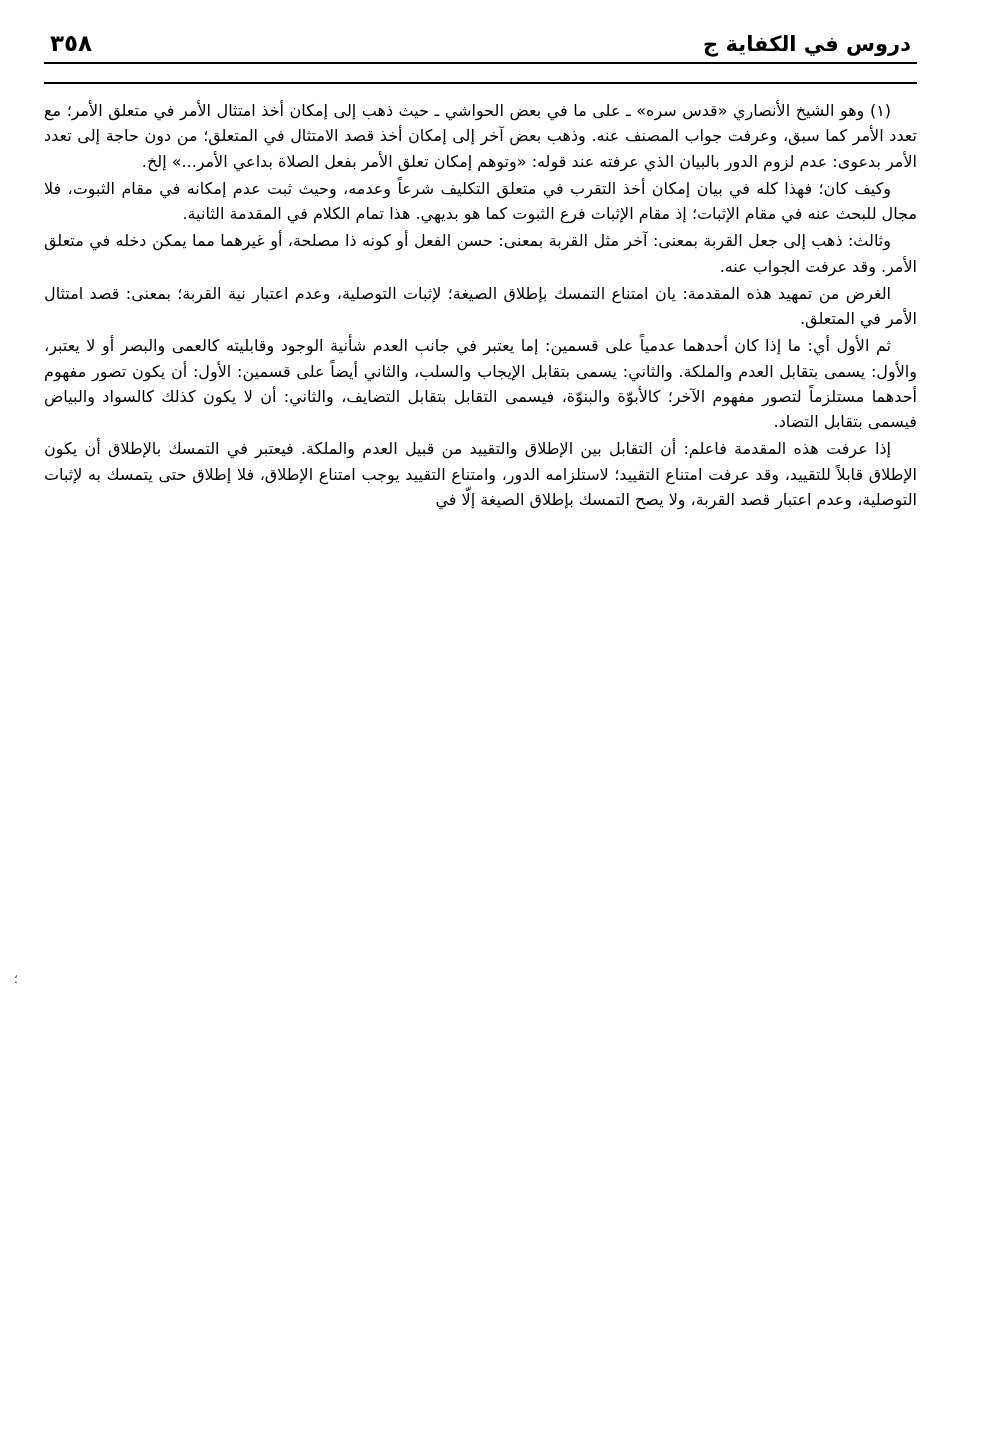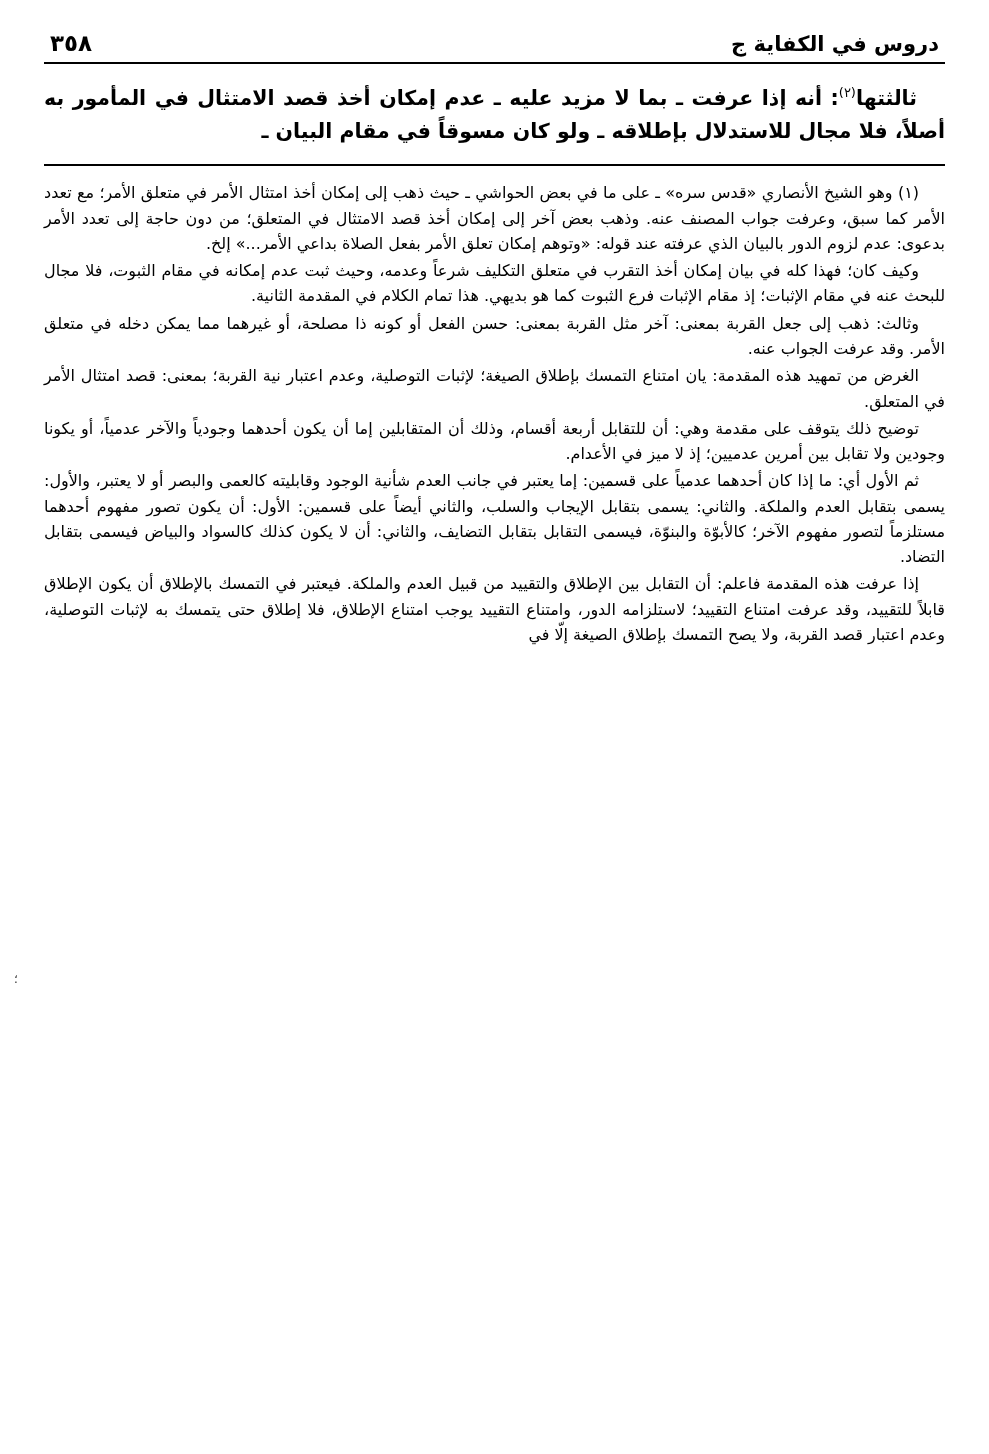--- a/index.html
+++ b/index.html
@@ -12,21 +12,21 @@
     height: 1454px;
     font-family: "DejaVu Sans", "Liberation Sans", sans-serif;
     color: #000000;
     direction: rtl;
   }
   .page {
     position: relative;
     width: 989px;
     height: 1222px;
     box-sizing: border-box;
-    padding: 30px 44px 10px 44px;
+    padding: 30px 72px 10px 44px;
   }
   
   .header {
     display: flex;
     flex-direction: row-reverse;
     align-items: baseline;
     justify-content: space-between;
     padding: 0 6px 0 6px;
     margin-bottom: 6px;
   }
@@ -96,30 +96,28 @@
 
 <div class="page">
 
   <div class="header">
     <span class="header-page-number">٣٥٨</span>
     <span class="header-title">دروس في الكفاية ج</span>
   </div>
   <hr class="header-rule">
 
   <div class="main-text">
-    <p><span>ثالثتها</span><span class="sup">(٢)</span><span>: أنه إذا عرفت ـ بما لا مزيد عليه ـ عدم إمكان أخذ قصد الامتثال في المأمور به أصلاً، فلا مجال للاستدلال بإطلاقه ـ ولو كان مسوقاً في مقام البيان ـ</span></p>
   </div>
 
   <hr class="footnote-rule">
 
   <div class="footnotes">
     <p><span class="fn-marker">(١)</span> <span>وهو الشيخ الأنصاري «قدس سره» ـ على ما في بعض الحواشي ـ حيث ذهب إلى إمكان أخذ امتثال الأمر في متعلق الأمر؛ مع تعدد الأمر كما سبق، وعرفت جواب المصنف عنه. وذهب بعض آخر إلى إمكان أخذ قصد الامتثال في المتعلق؛ من دون حاجة إلى تعدد الأمر بدعوى: عدم لزوم الدور بالبيان الذي عرفته عند قوله: «وتوهم إمكان تعلق الأمر بفعل الصلاة بداعي الأمر...» إلخ.</span></p>
     <p><span>وكيف كان؛ فهذا كله في بيان إمكان أخذ التقرب في متعلق التكليف شرعاً وعدمه، وحيث ثبت عدم إمكانه في مقام الثبوت، فلا مجال للبحث عنه في مقام الإثبات؛ إذ مقام الإثبات فرع الثبوت كما هو بديهي. هذا تمام الكلام في المقدمة الثانية.</span></p>
     <p><span>وثالث: ذهب إلى جعل القربة بمعنى: آخر مثل القربة بمعنى: حسن الفعل أو كونه ذا مصلحة، أو غيرهما مما يمكن دخله في متعلق الأمر. وقد عرفت الجواب عنه.</span></p>
     <p><span>الغرض من تمهيد هذه المقدمة: يان امتناع التمسك بإطلاق الصيغة؛ لإثبات التوصلية، وعدم اعتبار نية القربة؛ بمعنى: قصد امتثال الأمر في المتعلق.</span></p>
-    <p><span>توضيح ذلك يتوقف على مقدمة وهي: أن للتقابل أربعة أقسام، وذلك أن المتقابلين إما أن يكون أحدهما وجودياً والآخر عدمياً، أو يكونا وجودين ولا تقابل بين أمرين عدميين؛ إذ لا ميز في الأعدام.</span></p>
     <p><span>ثم الأول أي: ما إذا كان أحدهما عدمياً على قسمين: إما يعتبر في جانب العدم شأنية الوجود وقابليته كالعمى والبصر أو لا يعتبر، والأول: يسمى بتقابل العدم والملكة. والثاني: يسمى بتقابل الإيجاب والسلب، والثاني أيضاً على قسمين: الأول: أن يكون تصور مفهوم أحدهما مستلزماً لتصور مفهوم الآخر؛ كالأبوّة والبنوّة، فيسمى التقابل بتقابل التضايف، والثاني: أن لا يكون كذلك كالسواد والبياض فيسمى بتقابل التضاد.</span></p>
     <p><span>إذا عرفت هذه المقدمة فاعلم: أن التقابل بين الإطلاق والتقييد من قبيل العدم والملكة. فيعتبر في التمسك بالإطلاق أن يكون الإطلاق قابلاً للتقييد، وقد عرفت امتناع التقييد؛ لاستلزامه الدور، وامتناع التقييد يوجب امتناع الإطلاق، فلا إطلاق حتى يتمسك به لإثبات التوصلية، وعدم اعتبار قصد القربة، ولا يصح التمسك بإطلاق الصيغة إلّا في</span></p>
   </div>
 
   <span class="edge-mark" style="top: 972px;">؛</span>
 
 </div>
 
 </body></html>

